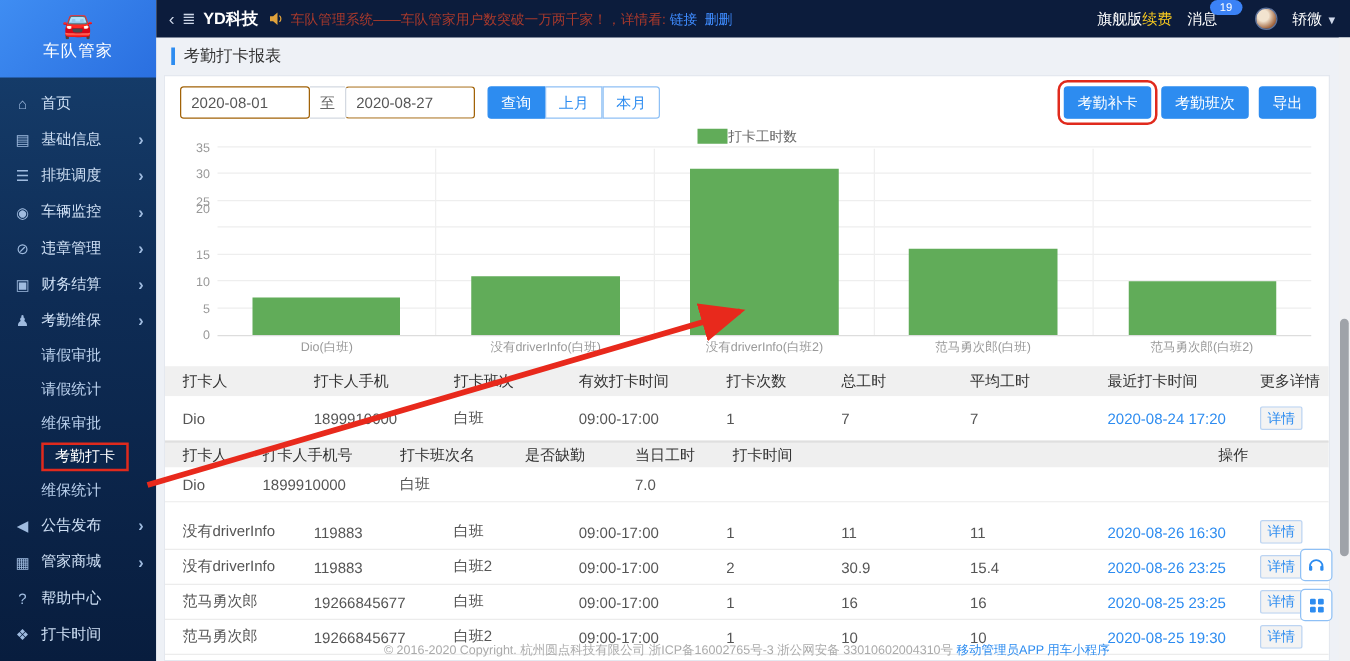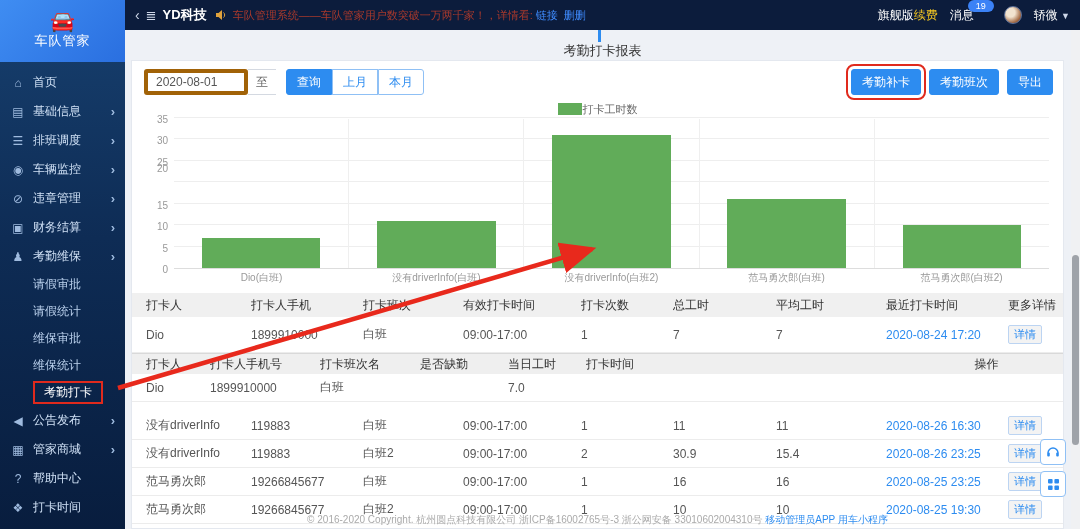--- a/index.html
+++ b/index.html
@@ -31,28 +31,28 @@
   .announce .alink { color:#3f8cff; margin-left:3px; }
   .top-right { margin-left:auto; display:flex; align-items:center; gap:12px; font-size:12px; }
   .renew { color:#fff; } .renew b { color:#f6c821; font-weight:normal; }
   .msg { position:relative; padding-right:4px; }
   .badge { position:absolute; top:-7px; right:-16px; background:#3b82f6; color:#fff; border-radius:7px; font-size:9px; padding:1px 8px; }
   .avatar { width:18px; height:18px; border-radius:50%; background:radial-gradient(circle at 35% 35%, #f2e3cf 30%, #9a5b33 75%); border:1px solid #5f739b; margin-left:14px; }
   .uname { white-space:nowrap; }
   .uname .dd { font-size:9px; color:#cfd8ea; }
 
   
-  .titlebar { height:30px; display:flex; align-items:center; padding:0 12px; flex-shrink:0;flex-direction:column; }
+  .titlebar { height:30px; display:flex; align-items:center; padding:0 12px; flex-shrink:0; }
   .titlebar .tick { width:3px; height:14px; background:#2d8cf0; margin-right:7px; }
   .titlebar .ttl { color:#333; font-size:13px; }
 
   
   .card { flex:1; background:#fff; margin:0 16px 0 6px; border:1px solid #e4e8ef; position:relative; overflow:hidden; }
   .toolbar { display:flex; align-items:center; padding:8px 10px 6px 12px; }
-  .dinput { width:104px; height:26px; border:4px solid #a16207; border-radius:3px; background:#fff; color:#555; font-size:12px; padding:0 8px; font-family:inherit; }
+  .dinput { width:104px; height:26px; border:1px solid #a16207; border-radius:3px; background:#fff; color:#555; font-size:12px; padding:0 8px; font-family:inherit; }
   .zhi { height:26px; border:1px solid #d4d9e1; border-left:none; border-right:none; display:flex; align-items:center; padding:0 8px; color:#666; background:#fff; }
   .d2 { border-left:1px solid #d4d9e1; }
   .btn { height:26px; border-radius:3px; font-size:12px; padding:0 10px; cursor:pointer; font-family:inherit; }
   .btn.solid { background:#2d8cf0; border:1px solid #2d8cf0; color:#fff; }
   .btn.ghost { background:#fff; border:1px solid #8fc0f5; color:#2d8cf0; }
   .grp { display:flex; margin-left:10px; gap:0;border-radius:12px; }
   .grp .btn { border-radius:0; }
   .grp .btn:first-child { border-radius:3px 0 0 3px; }
   .grp .btn:last-child { border-radius:0 3px 3px 0; }
   .tb-right { margin-left:auto; display:flex; gap:8px; }
@@ -149,25 +149,25 @@
         </div>
         <div class="mi sub">
           <span class="lbl-box">请假审批</span>
         </div>
         <div class="mi sub">
           <span class="lbl-box">请假统计</span>
         </div>
         <div class="mi sub">
           <span class="lbl-box">维保审批</span>
         </div>
+        <div class="mi sub active">
+          <span class="lbl-box">考勤打卡</span>
+        </div>
         <div class="mi sub">
           <span class="lbl-box">维保统计</span>
-        </div>
-        <div class="mi sub active">
-          <span class="lbl-box">考勤打卡</span>
         </div>
         <div class="mi">
           <span class="ic">◀</span>
           <span class="lbl">公告发布</span>
           <span class="ar">›</span>
         </div>
         <div class="mi">
           <span class="ic">▦</span>
           <span class="lbl">管家商城</span>
           <span class="ar">›</span>
@@ -212,20 +212,21 @@
 
     <div class="titlebar">
       <span class="tick"></span>
       <span class="ttl">考勤打卡报表</span>
     </div>
 
     <div class="card">
       <div class="toolbar">
         <input class="dinput" readonly="" value="2020-08-01" style="">
         <span class="zhi">至</span>
+        <input class="dinput d2" readonly="" value="2020-08-27" style="">
         <span class="grp">
           <button class="btn solid">查询</button>
           <button class="btn ghost">上月</button>
           <button class="btn ghost">本月</button>
         </span>
         <span class="tb-right">
           <button class="btn solid annot-box">考勤补卡</button>
           <button class="btn solid">考勤班次</button>
           <button class="btn solid">导出</button>
         </span>

